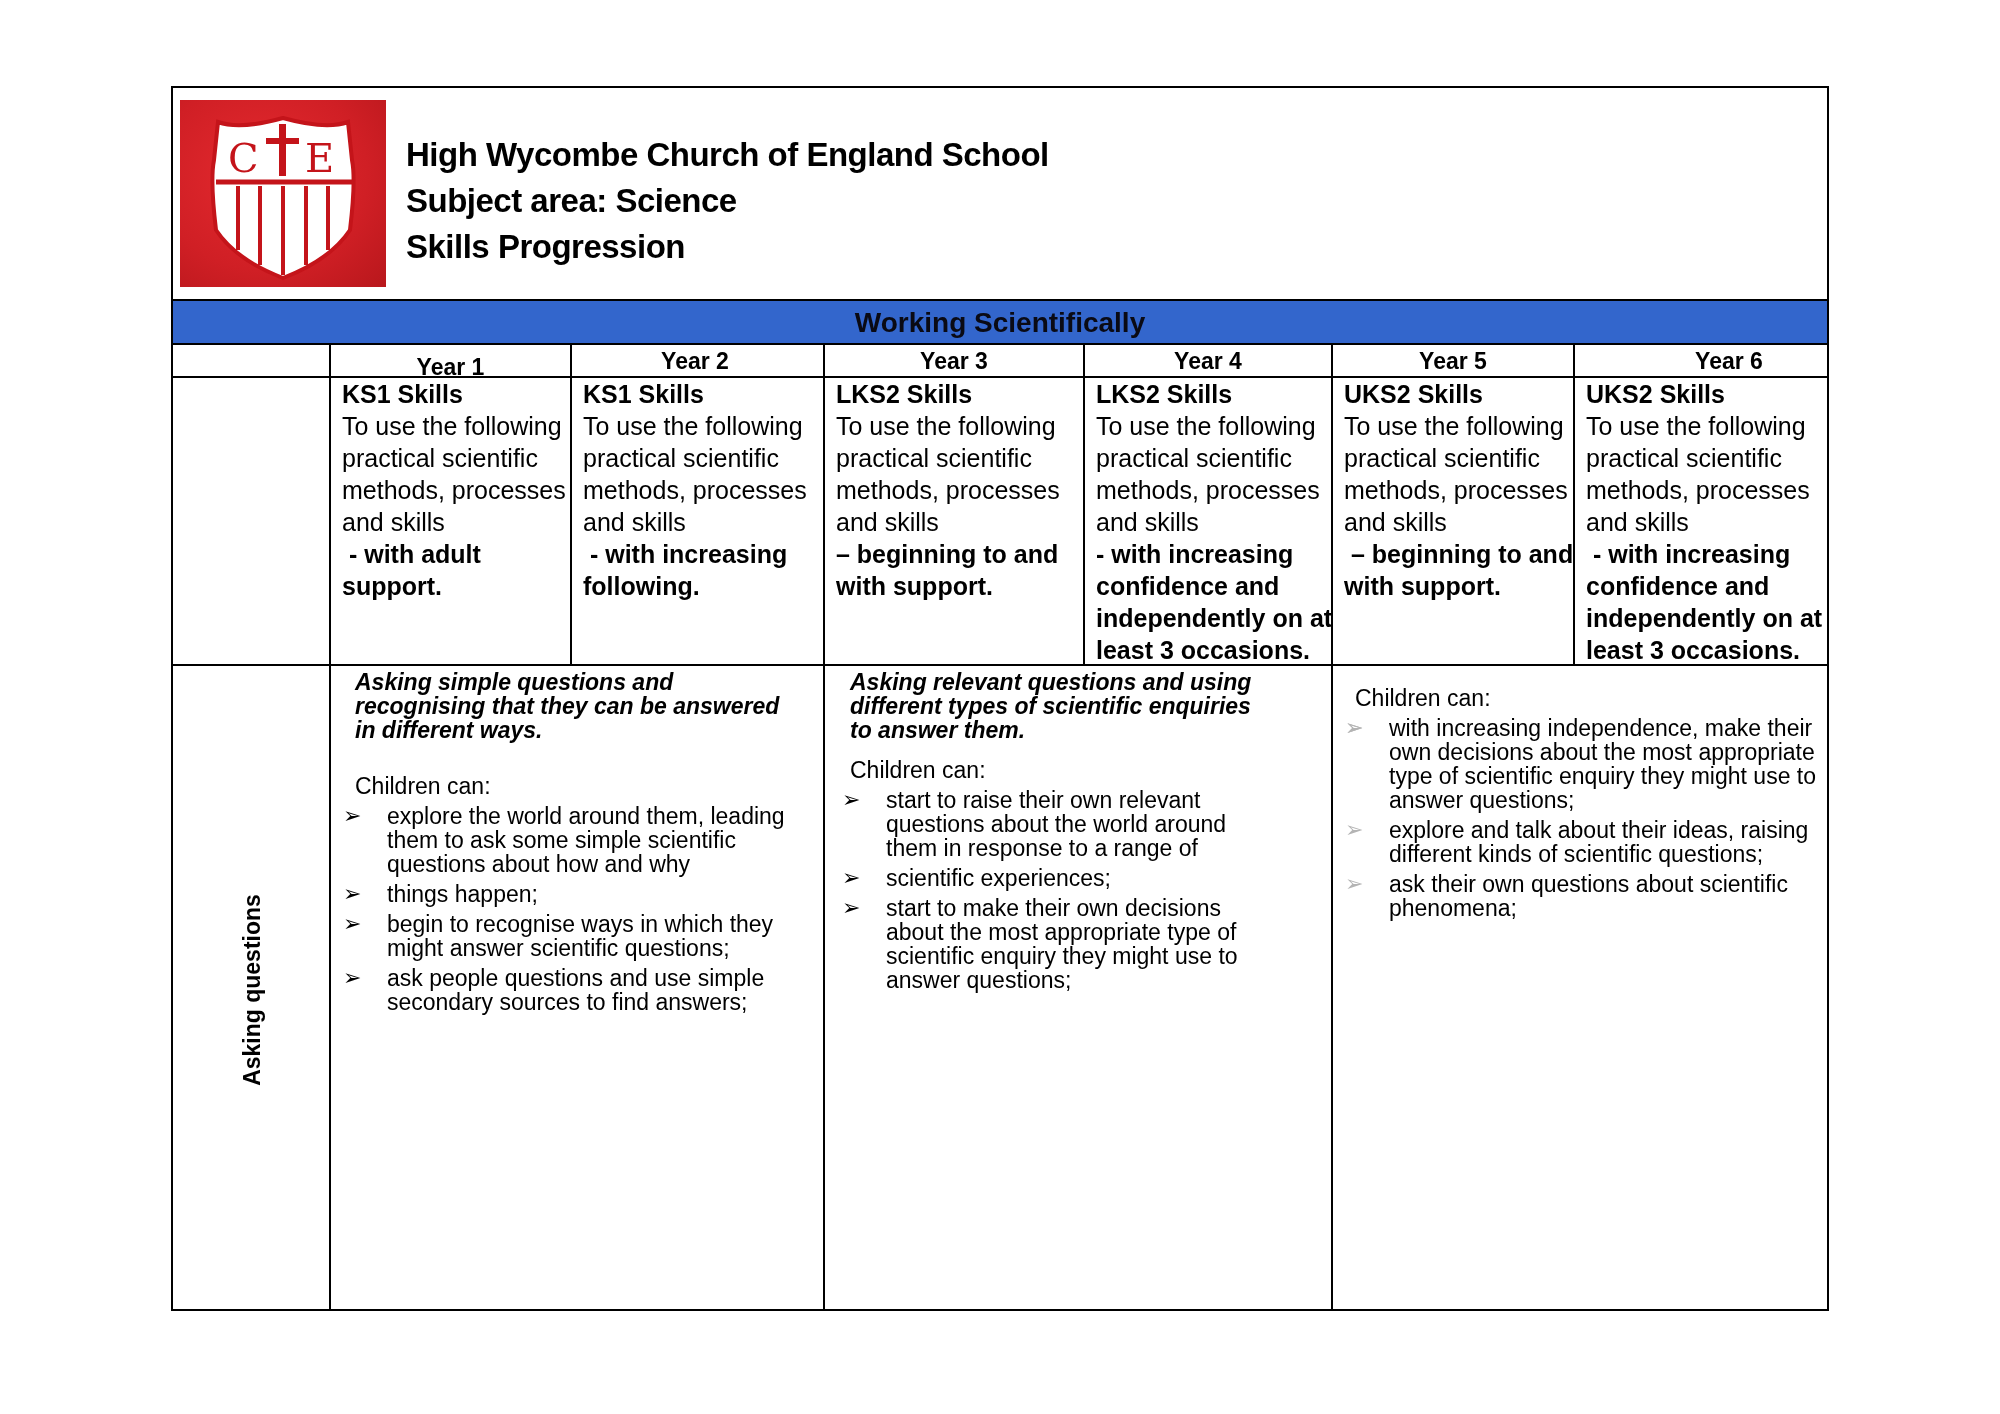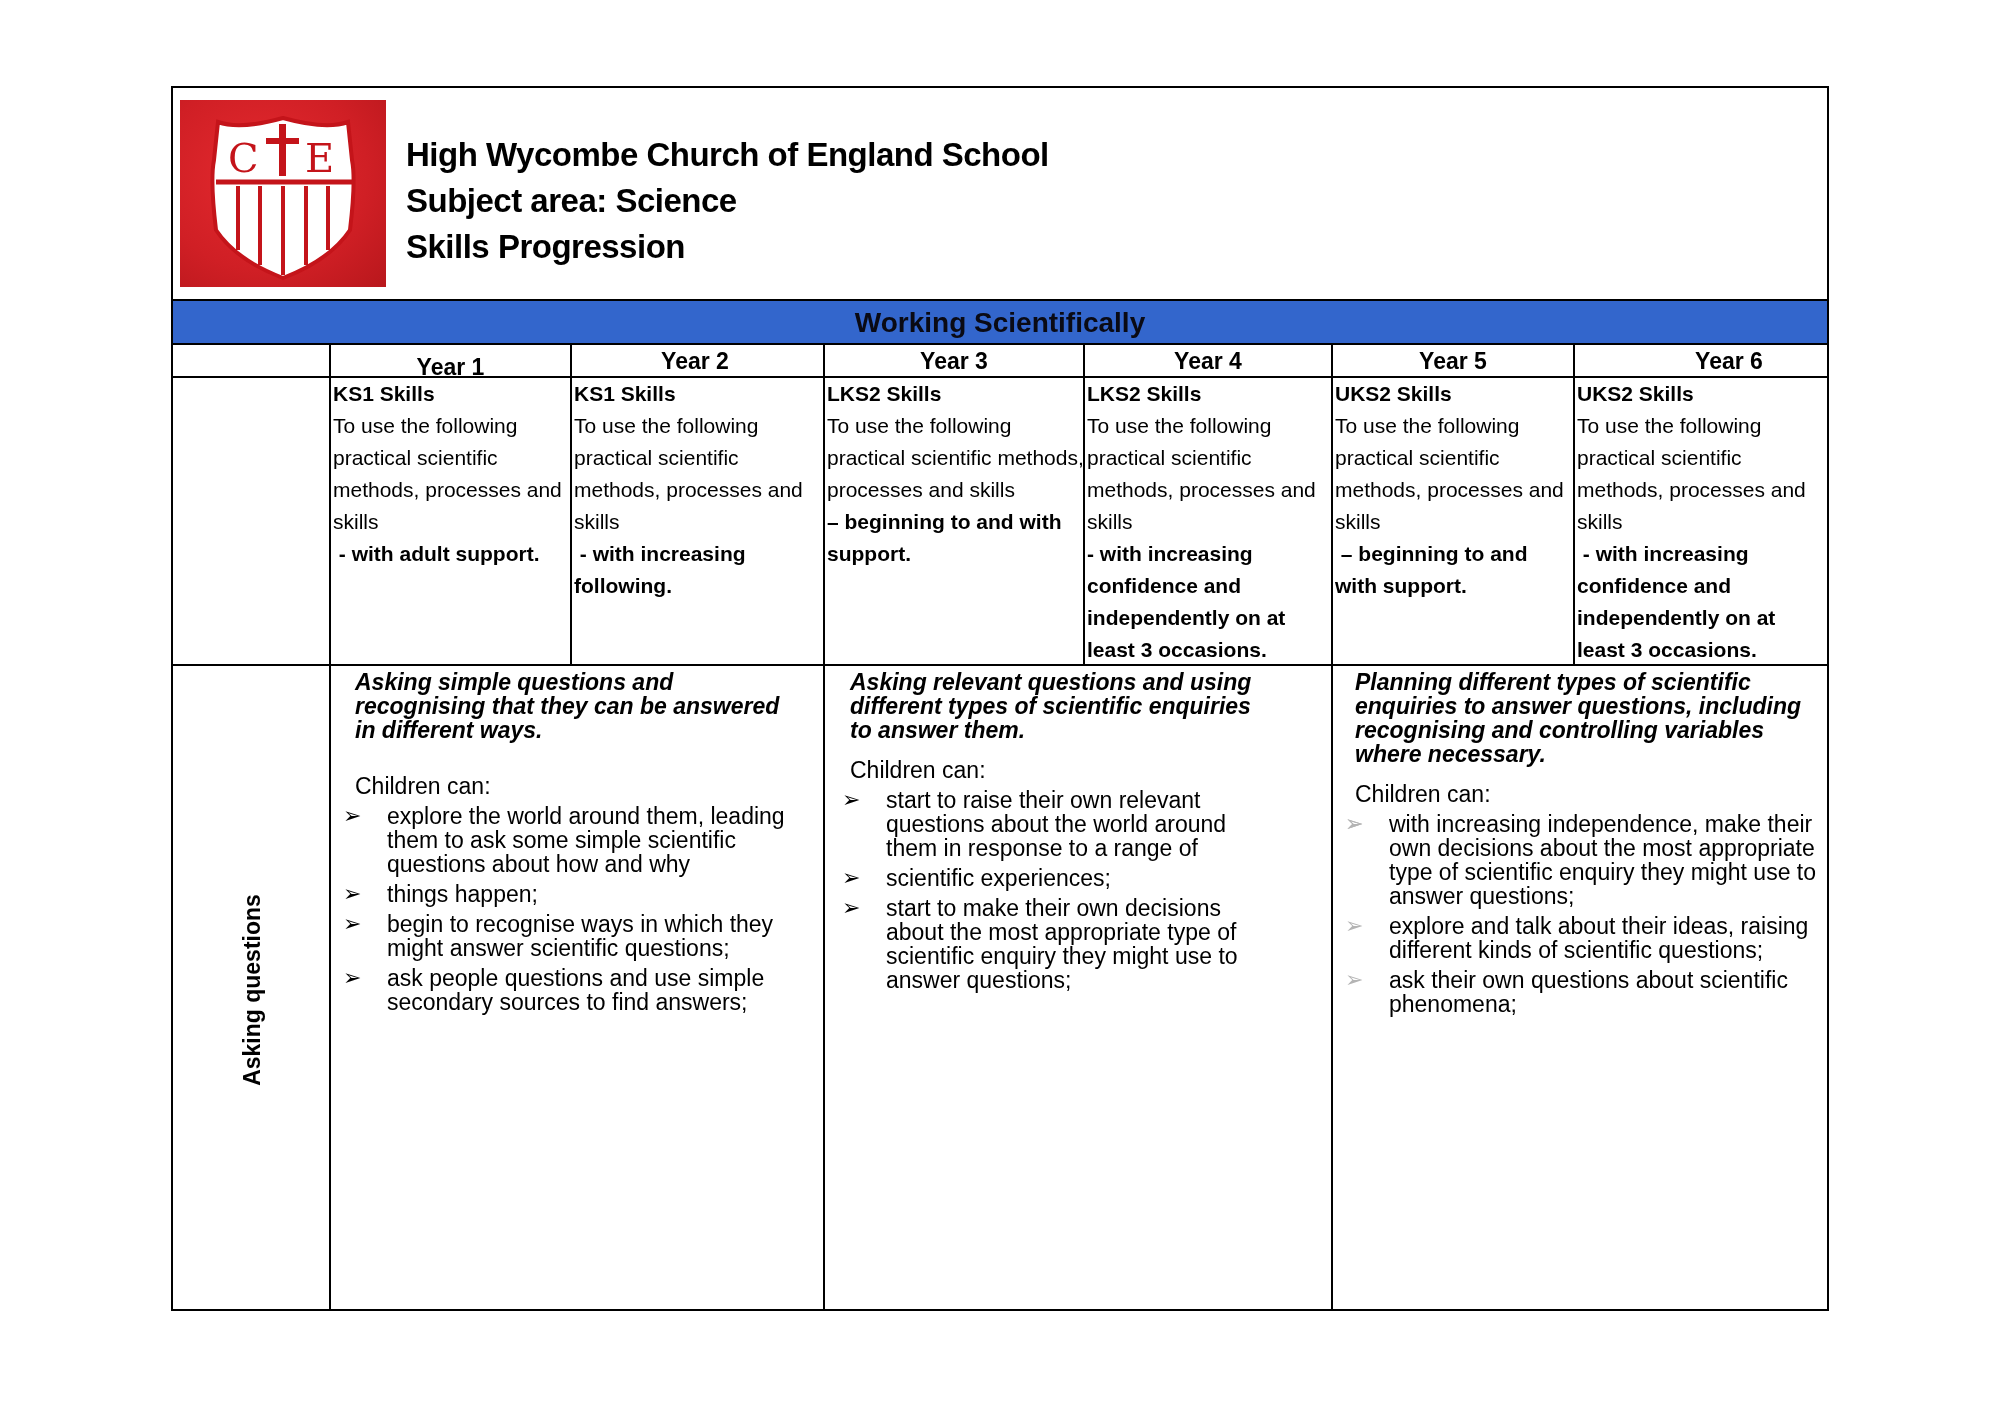--- a/index.html
+++ b/index.html
@@ -10,21 +10,21 @@
   .hline { position:absolute; height:2px; background:#000; }
   .vline { position:absolute; width:2px; background:#000; }
   .logo { position:absolute; left:180px; top:100px; width:206px; height:187px;
           background:radial-gradient(ellipse at 40% 40%, #e52a2f 0%, #d01f25 60%, #b8171c 100%); }
   .title-block { position:absolute; left:406px; top:132px; font-weight:bold; font-size:33px; line-height:46px; }
   .title-block div { white-space:nowrap; letter-spacing:-0.5px; }
   .band { position:absolute; left:173px; top:301px; width:1654px; height:42px; background:#3366cc;
           text-align:center; font-weight:bold; font-size:28px; line-height:44px; color:#0a0a14; }
   .year { position:absolute; top:345px; height:31px; text-align:center; font-weight:bold;
           font-size:23px; line-height:33px; }
-  .skill { position:absolute; top:378px; font-size:21px; line-height:32px; padding-left:2px; }
+  .skill { position:absolute; top:378px; font-size:25px; line-height:32px; padding-left:11px; }
   .skill .h { font-weight:bold; }
   .skill .q { font-weight:bold; }
   .content { position:absolute; top:670px; font-size:23px; line-height:24px; }
   .intro { font-weight:bold; font-style:italic; }
   .cc { margin-top:16px; }
   ul.b { list-style:none; margin:6px 0 0 0; padding:0; }
   ul.b li { position:relative; padding-left:44px; margin-bottom:6px; }
   ul.b li .arr { position:absolute; left:0; top:0; font-size:22px; }
   .arr.dark { color:#000; }
   .arr.grey { color:#b4b4b4; }
@@ -131,21 +131,20 @@
   <div style="padding-left:8px;" class="intro">Asking relevant questions and using different types of scientific enquiries to answer them.</div>
   <div style="padding-left:8px;" class="cc">Children can:</div>
   <ul class="b">
     <li><span class="arr dark">➢</span><span>start to raise their own relevant questions about the world around them in response to a range of</span></li>
     <li><span class="arr dark">➢</span><span>scientific experiences;</span></li>
     <li><span class="arr dark">➢</span><span>start to make their own decisions about the most appropriate type of scientific enquiry they might use to answer questions;</span></li>
   </ul>
 </div>
 
 <div class="content" style="left:1345px; width:475px;">
-  <div style="padding-left:10px;" class="intro">Planning different types of scientific enquiries to answer questions, including recognising and controlling variables where necessary.</div>
   <div style="padding-left:10px;" class="cc">Children can:</div>
   <ul class="b">
     <li><span class="arr grey">➢</span></li>
     <li><span class="arr grey">➢</span><span>with increasing independence, make their own decisions about the most appropriate type of scientific enquiry they might use to answer questions;</span></li>
     <li><span class="arr grey">➢</span><span>explore and talk about their ideas, raising different kinds of scientific questions;</span></li>
     <li><span class="arr grey">➢</span><span>ask their own questions about scientific phenomena;</span></li>
   </ul>
 </div>
 
 </body></html>

